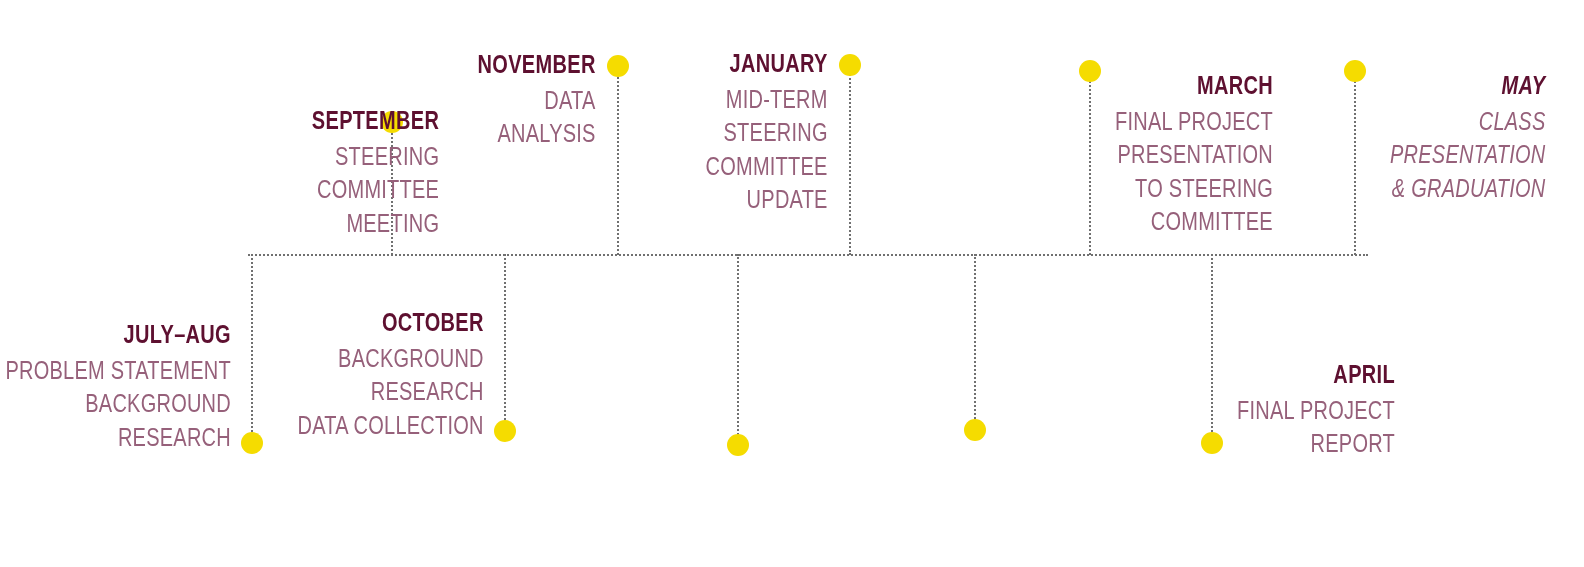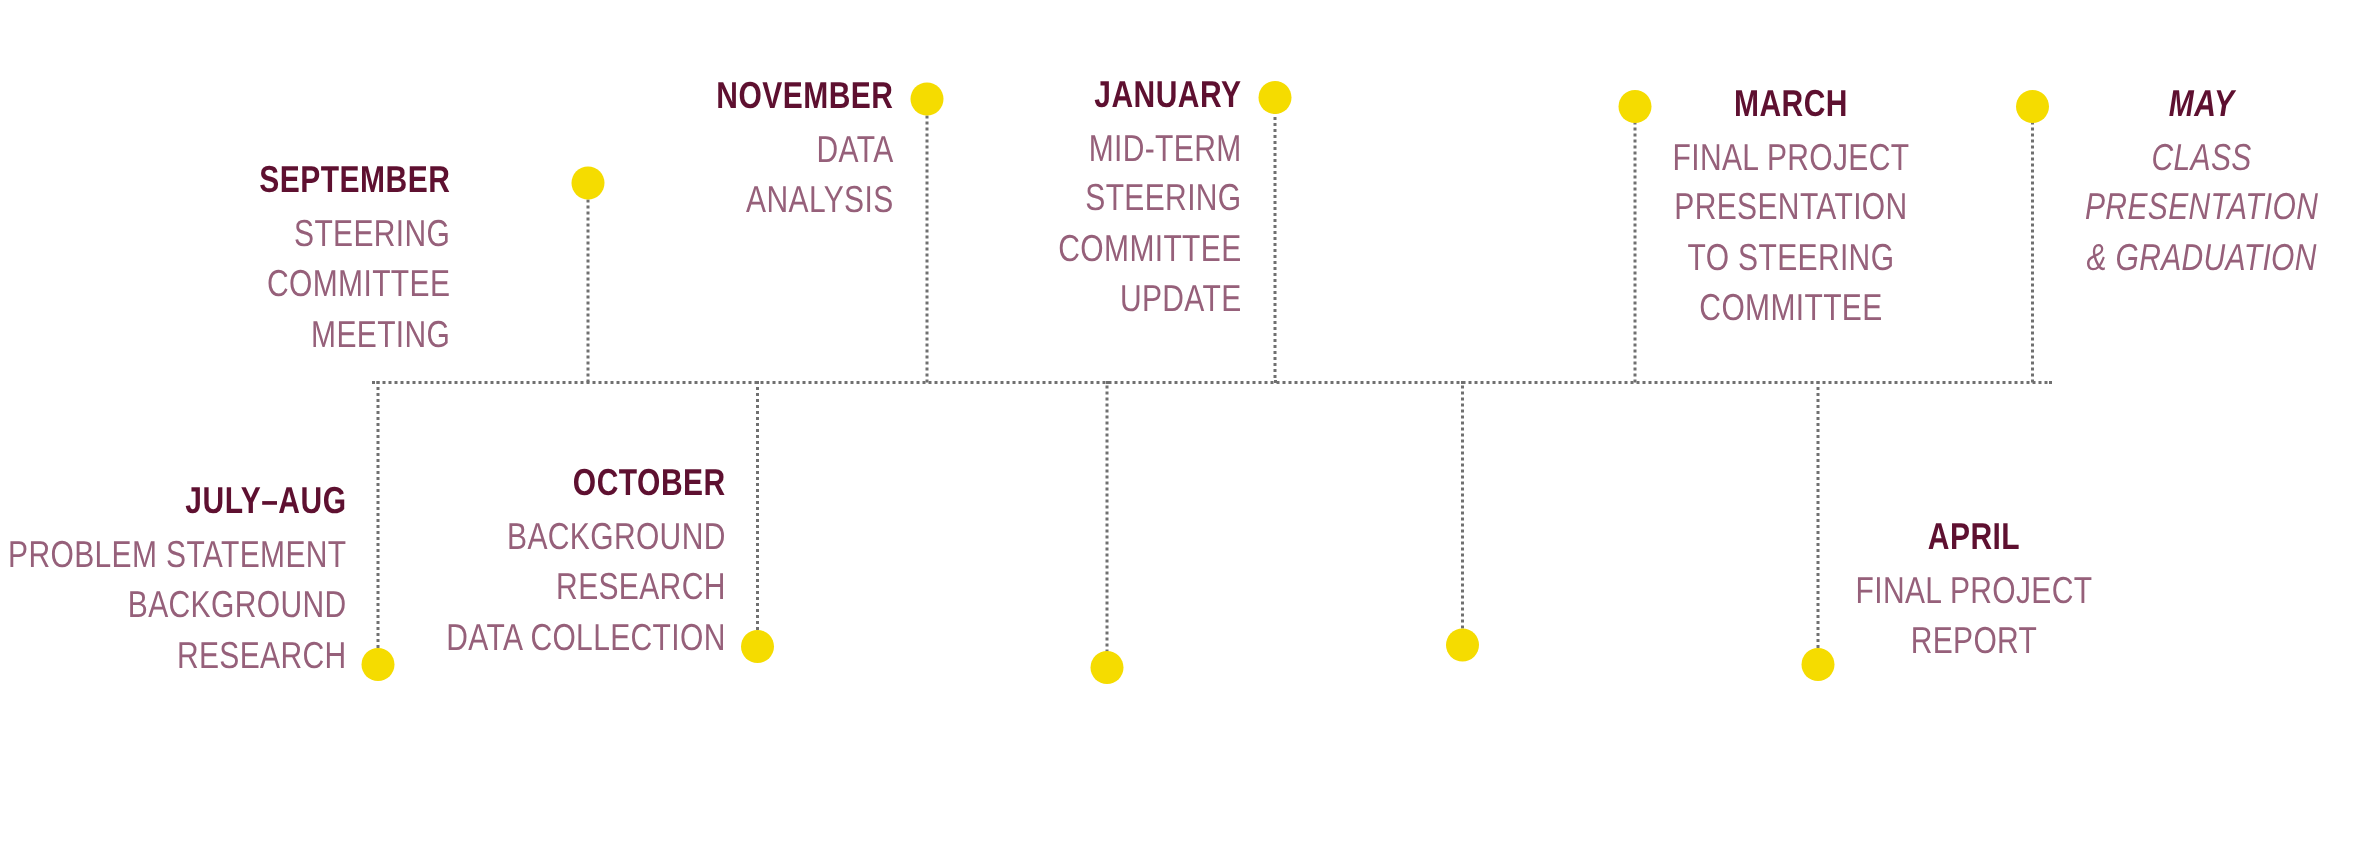--- a/index.html
+++ b/index.html
@@ -40,21 +40,21 @@
     background: #f5dc00;
   }
 
   
   .ms {
     position: absolute;
     line-height: 1.0;
     white-space: nowrap;
   }
   .ms.right { text-align: right; }
-  .ms.left  { text-align: center; }
+  .ms.left  { text-align: right; margin-top: 16px; }
 
   .ms-month {
     font-family: "Liberation Sans Narrow", "Liberation Sans", sans-serif;
     font-weight: bold;
     font-size: 25px;
     letter-spacing: 0.4px;
     color: #5e1030;
     transform: scaleX(0.80);
     margin-bottom: 7px;
     line-height: 1.0;
@@ -100,21 +100,21 @@
   <div class="dot" style="left:839px; top:54px;"></div>
   <div class="dot" style="left:1079px; top:60px;"></div>
   <div class="dot" style="left:1344px; top:60px;"></div>
 
   <div class="dot" style="left:241px; top:432px;"></div>
   <div class="dot" style="left:494px; top:420px;"></div>
   <div class="dot" style="left:727px; top:434px;"></div>
   <div class="dot" style="left:964px; top:419px;"></div>
   <div class="dot" style="left:1201px; top:432px;"></div>
 
-  <div class="ms right" style="right:1284px; top:108px;">
+  <div class="ms right" style="right:1145px; top:108px;">
     <div class="ms-month">SEPTEMBER</div>
     <div class="ms-body">
       <span class="line">STEERING</span>
       <span class="line">COMMITTEE</span>
       <span class="line">MEETING</span>
     </div>
   </div>
 
   <div class="ms right" style="right:988px; top:52px;">
     <div class="ms-month">NOVEMBER</div>

